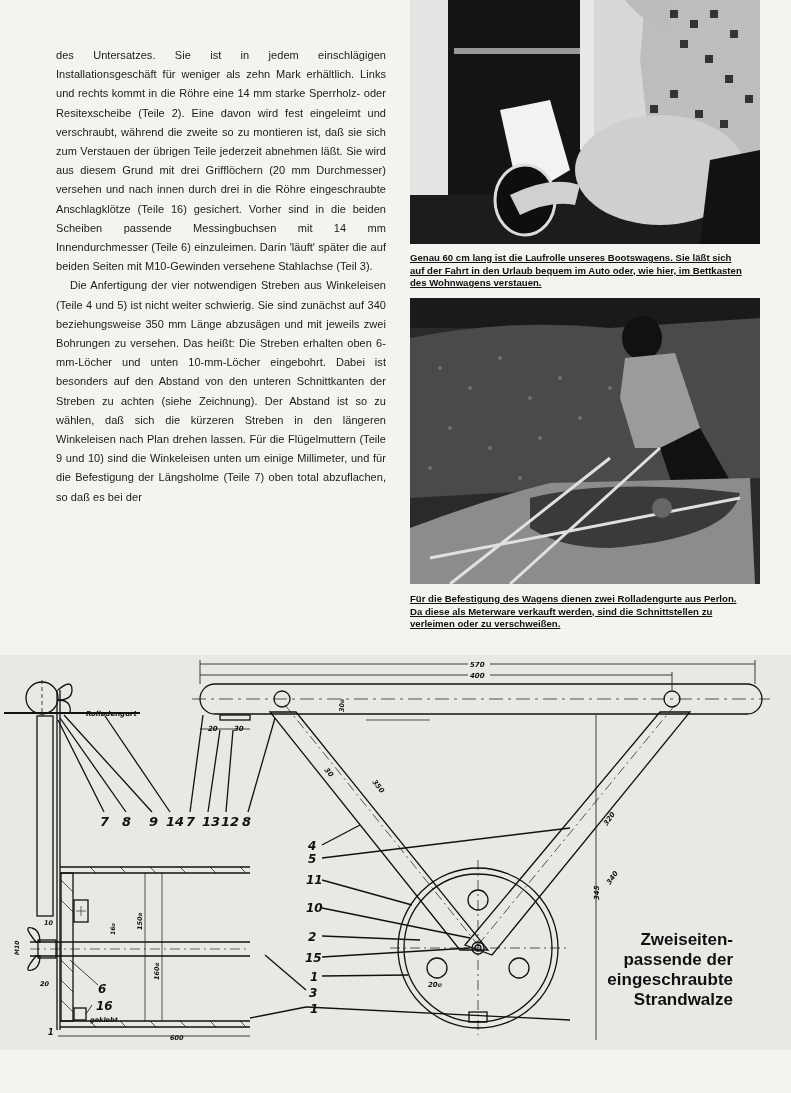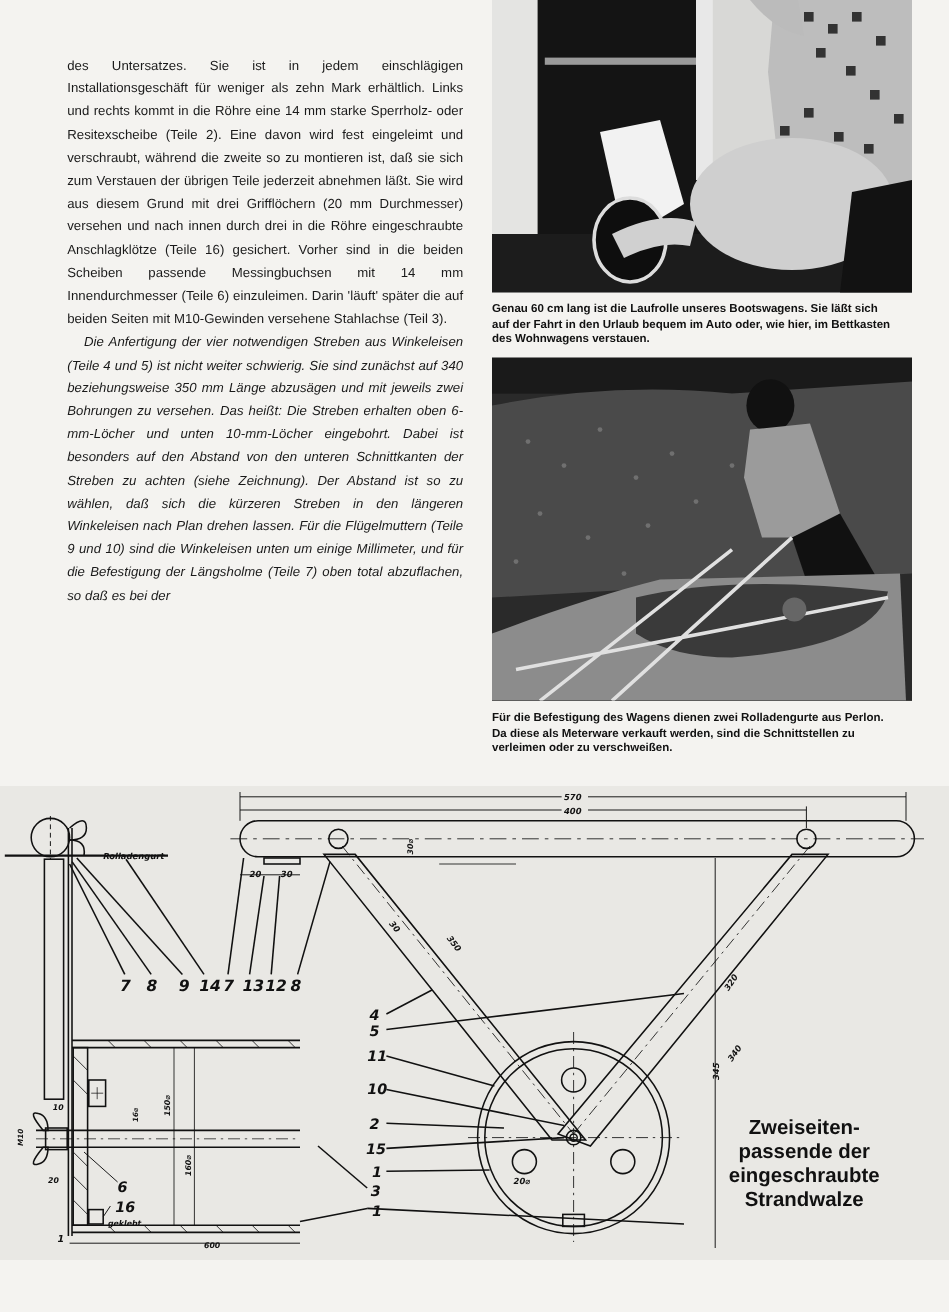--- a/index.html
+++ b/index.html
@@ -1,24 +1,24 @@
 <!DOCTYPE html>
 <html><head>
 <meta charset="utf-8">
 <style>
   html,body{margin:0;padding:0;}
   body{width:791px;height:1093px;background:#f4f3f0;position:relative;overflow:hidden;font-family:"Liberation Sans",sans-serif;color:#1a1a1a;}
   .col-text{position:absolute;left:56px;top:46px;width:330px;font-size:11px;line-height:19.2px;text-align:justify;letter-spacing:0.05px;}
   .col-text p{margin:0;}
-  .col-text p.indent{text-indent:14px;font-style:italic;}
+  .col-text p.indent{text-indent:14px;}
   .photo{position:absolute;background:#222;overflow:hidden;}
-  .caption{position:absolute;font-weight:bold;font-size:9.6px;line-height:12.6px;color:#111;}
+  .caption{position:absolute;font-weight:bold;font-size:9.6px;line-height:12.6px;color:#111;text-decoration:underline;}
   .drawing{position:absolute;left:0;top:655px;width:791px;height:395px;background:#e9e8e4;}
   .drawing svg{position:absolute;left:0;top:0;}
-  .title-block{position:absolute;right:58px;top:930px;text-align:center;font-weight:bold;font-size:17px;line-height:20px;color:#111;}
+  .title-block{position:absolute;right:58px;top:930px;text-align:right;font-weight:bold;font-size:17px;line-height:20px;color:#111;}
   .pagenum{position:absolute;left:56px;top:1064px;font-size:13px;font-weight:bold;margin-top:40px;}
   .lbl{font-family:"DejaVu Sans",sans-serif;font-style:italic;font-weight:bold;fill:#111;}
 </style>
 </head>
 <body>
 
 <div class="col-text">
   <p>des Untersatzes. Sie ist in jedem einschlägigen Installationsgeschäft für weniger als zehn Mark erhältlich. Links und rechts kommt in die Röhre eine 14 mm starke Sperrholz- oder Resitexscheibe (Teile 2). Eine davon wird fest eingeleimt und verschraubt, während die zweite so zu montieren ist, daß sie sich zum Verstauen der übrigen Teile jederzeit abnehmen läßt. Sie wird aus diesem Grund mit drei Grifflöchern (20 mm Durchmesser) versehen und nach innen durch drei in die Röhre eingeschraubte Anschlagklötze (Teile 16) gesichert. Vorher sind in die beiden Scheiben passende Messingbuchsen mit 14 mm Innendurchmesser (Teile 6) einzuleimen. Darin 'läuft' später die auf beiden Seiten mit M10-Gewinden versehene Stahlachse (Teil 3).</p>
   <p class="indent">Die Anfertigung der vier notwendigen Streben aus Winkeleisen (Teile 4 und 5) ist nicht weiter schwierig. Sie sind zunächst auf 340 beziehungsweise 350 mm Länge abzusägen und mit jeweils zwei Bohrungen zu versehen. Das heißt: Die Streben erhalten oben 6-mm-Löcher und unten 10-mm-Löcher eingebohrt. Dabei ist besonders auf den Abstand von den unteren Schnittkanten der Streben zu achten (siehe Zeichnung). Der Abstand ist so zu wählen, daß sich die kürzeren Streben in den längeren Winkeleisen nach Plan drehen lassen. Für die Flügelmuttern (Teile 9 und 10) sind die Winkeleisen unten um einige Millimeter, und für die Befestigung der Längsholme (Teile 7) oben total abzuflachen, so daß es bei der</p>
 </div>

